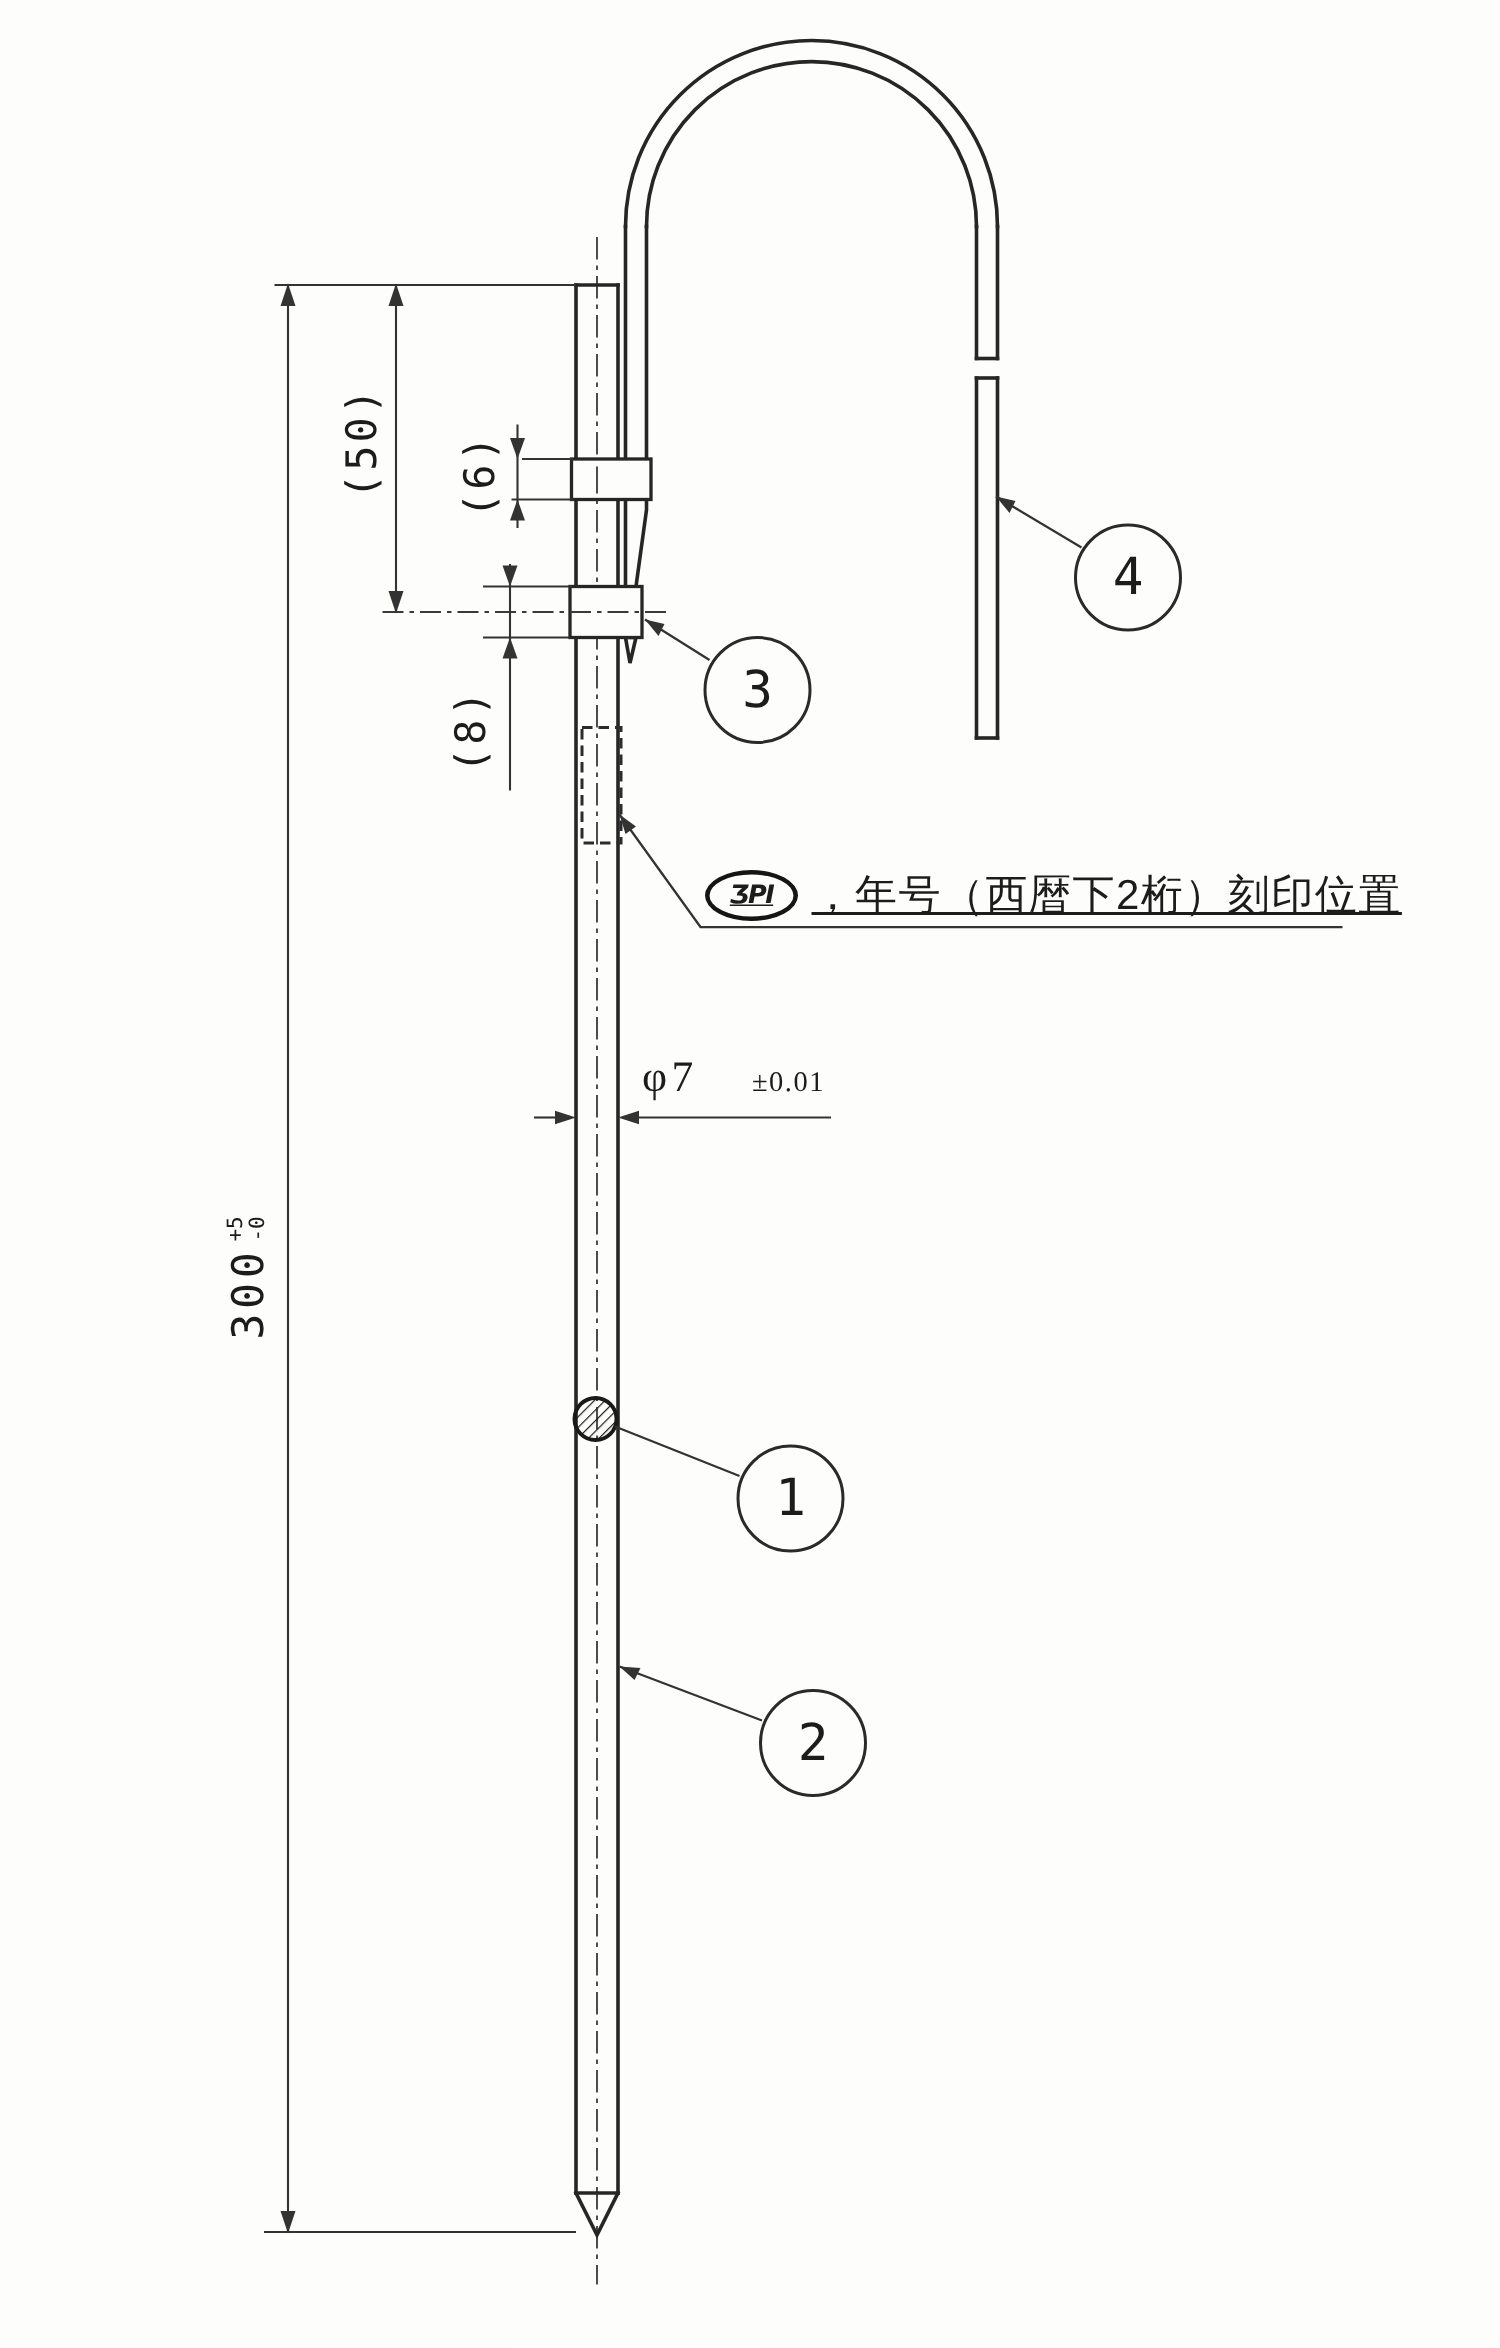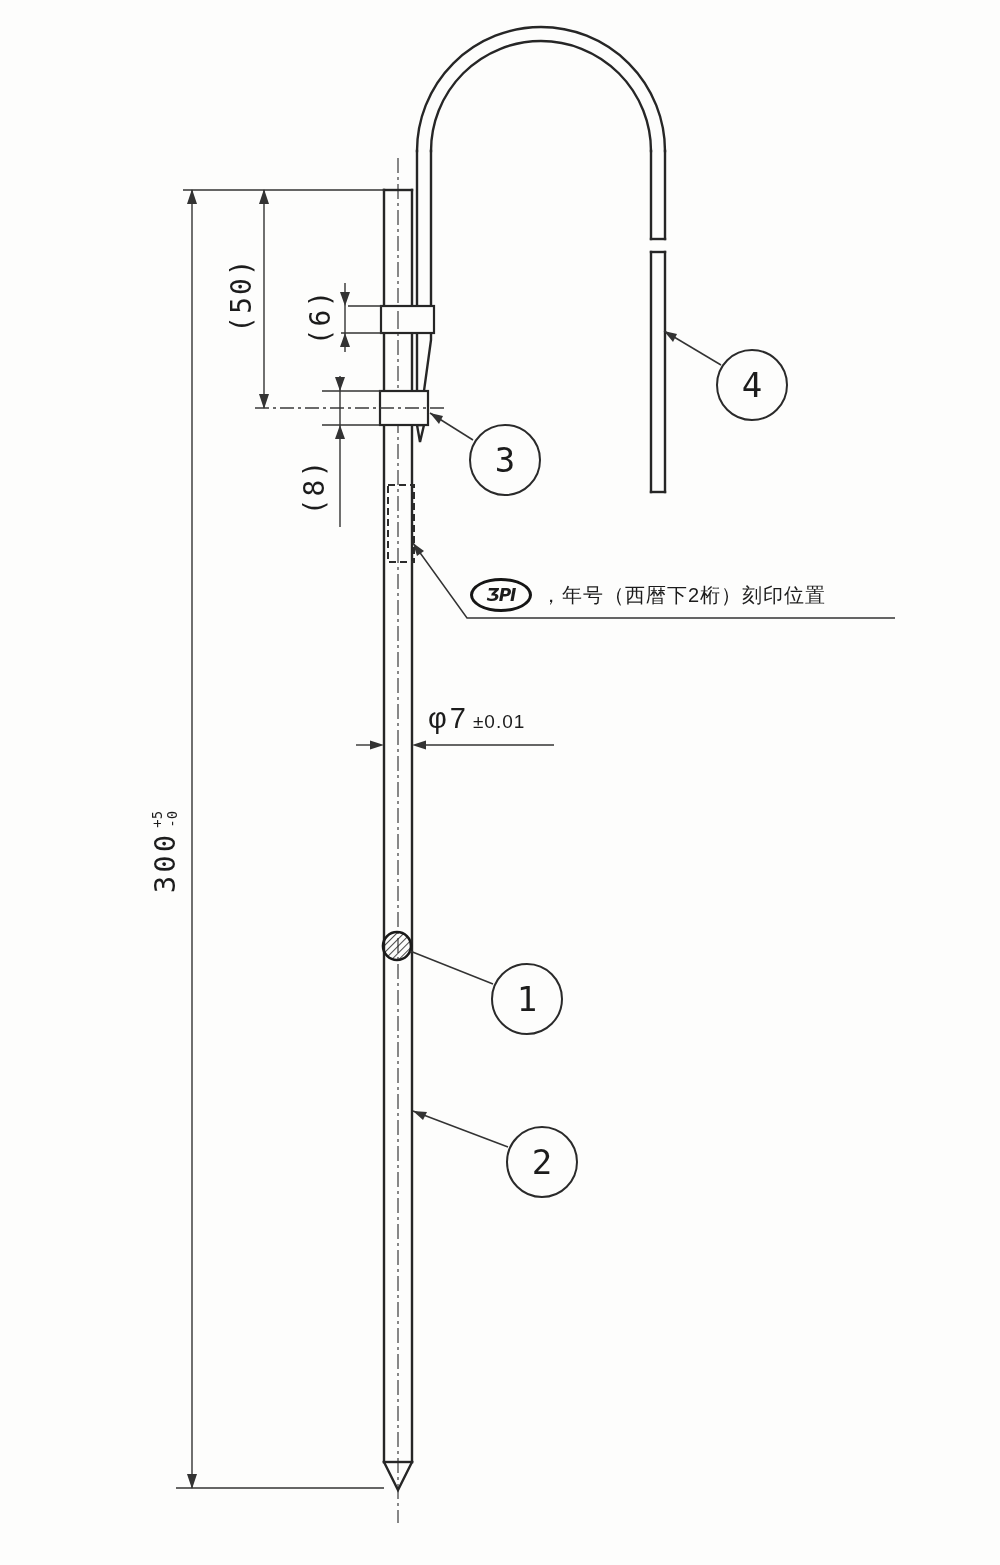--- a/index.html
+++ b/index.html
@@ -8,32 +8,32 @@
     font-family:"Liberation Sans", sans-serif;color:#1c1c1c;overflow:hidden;
   }
   #lineart{position:absolute;left:0;top:0;}
   .lbl{position:absolute;white-space:nowrap;color:#1c1c1c;}
   .rot{transform:translate(-50%,-50%) rotate(-90deg);transform-origin:center center;}
   .dim{font-size:28px;letter-spacing:2px;font-family:"DejaVu Sans Mono","Liberation Mono",monospace;}
   .dim300{display:flex;align-items:center;font-size:29px;letter-spacing:3px;
     font-family:"DejaVu Sans Mono","Liberation Mono",monospace;}
   .tolstack{display:inline-flex;flex-direction:column;font-size:14px;line-height:1.1;
     letter-spacing:0;margin-left:4px;}
-  .dia{display:flex;align-items:baseline;font-family:Liberation Sans, sans-serif;}
+  .dia{display:flex;align-items:baseline;font-family:Liberation Serif, serif;gap:32px;}
   .dia .dval{font-size:29px;letter-spacing:3px;}
   .dia .dtol{font-size:19px;margin-left:4px;letter-spacing:1px;}
   .balloon{position:absolute;width:68px;height:68px;border:2.5px solid #2a2a2a;border-radius:50%;
     background:#fdfdfc;display:flex;align-items:center;justify-content:center;
     font-size:34px;font-family:"DejaVu Sans Mono","Liberation Mono",monospace;}
-  .note{position:absolute;display:flex;align-items:center;gap:9px;}
+  .note{position:absolute;display:flex;align-items:center;gap:9px;text-decoration:underline;}
   .logo{display:inline-flex;align-items:center;justify-content:center;
     width:56px;height:28px;border:3px solid #151515;border-radius:50%;
     font-weight:bold;font-style:italic;font-size:17px;letter-spacing:-1px;
     font-family:"DejaVu Sans",sans-serif;}
-  .ntext{font-size:20px;letter-spacing:1px;font-weight:500;}
+  .ntext{font-size:28px;letter-spacing:1px;font-weight:500;}
 </style>
 </head>
 <body>
 
 <div id="canvas">
 
   <svg id="lineart" width="1000" height="1565" viewBox="0 0 1000 1565">
     <defs>
       <pattern id="hatch" width="5" height="5" patternUnits="userSpaceOnUse" patternTransform="rotate(45)">
         <line x1="0" y1="0" x2="0" y2="5" stroke="#1c1c1c" stroke-width="1.6"></line>

